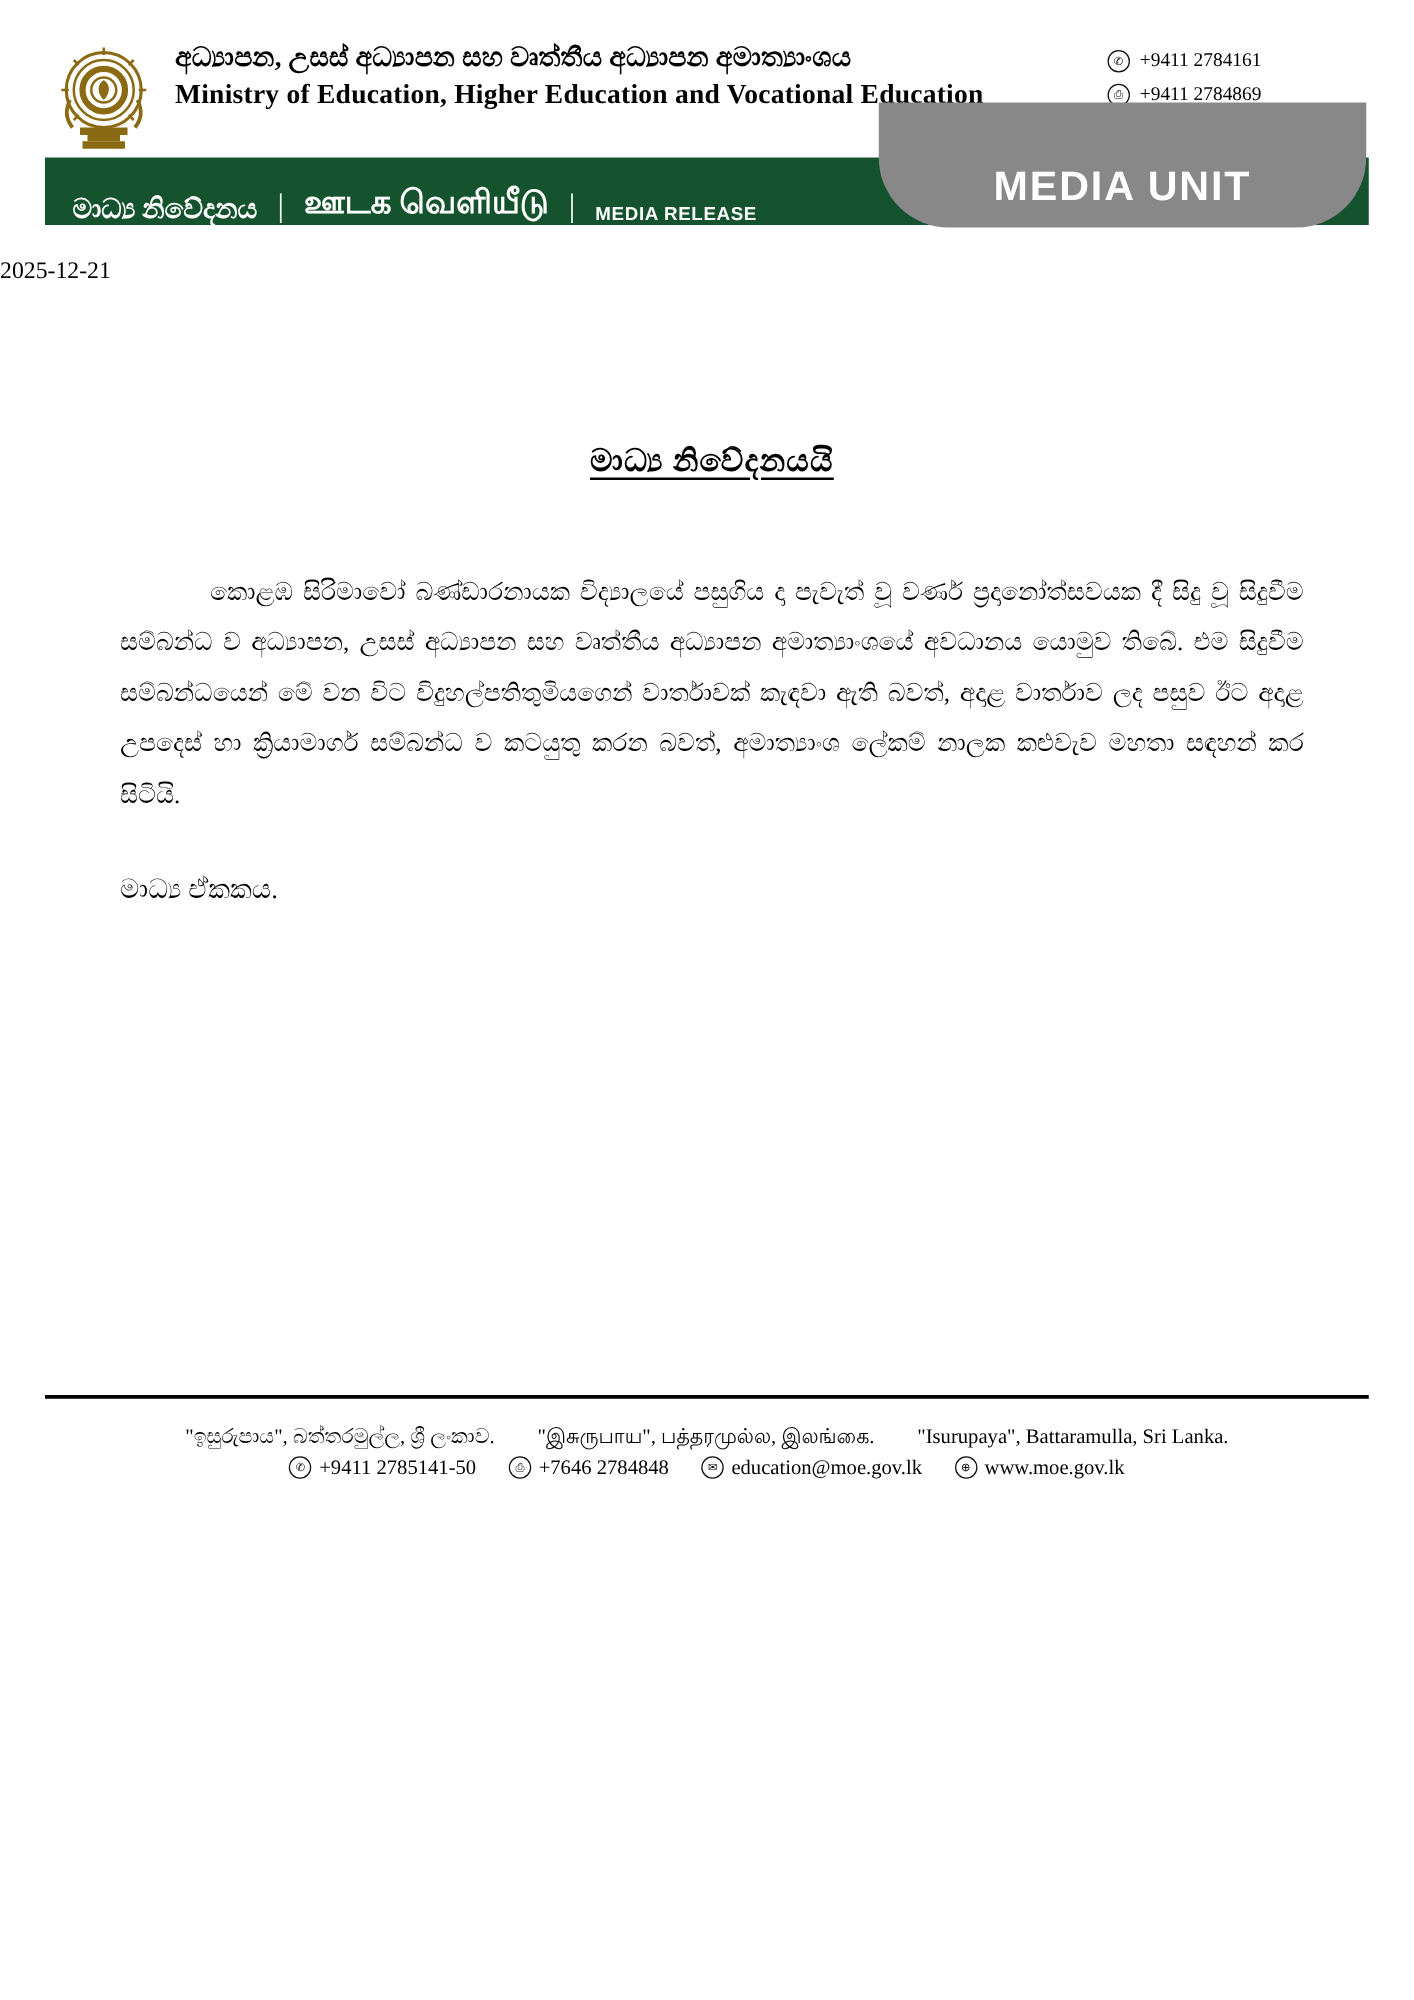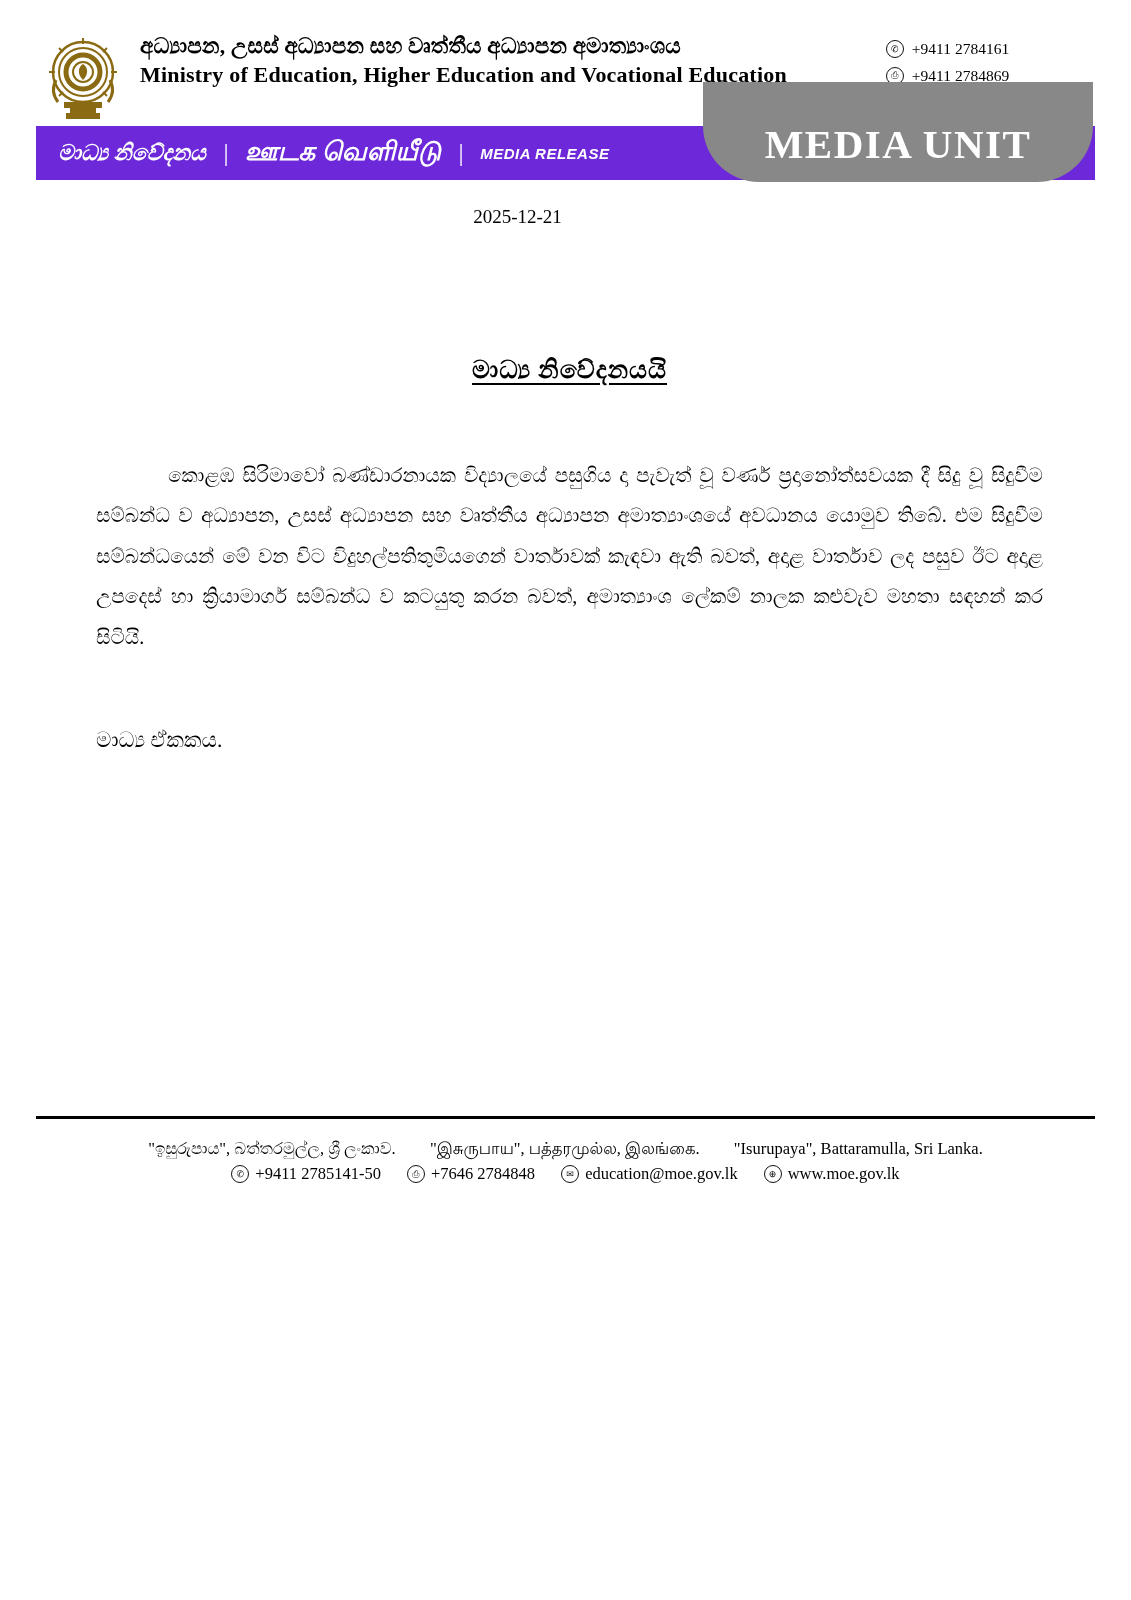--- a/index.html
+++ b/index.html
@@ -88,26 +88,25 @@
     position: relative;
     margin-top: 6px;
     height: 54px;
   }
   .band {
     position: absolute;
     left: 36px;
     right: 36px;
     top: 0;
     height: 54px;
-    background: #6d28d9;
-    display: flex;
-    align-items: center;
+    background: #14532d;
+    display: flex;
+    align-items: flex-end;
     padding-left: 22px;
     box-sizing: border-box;
-    font-style: italic;
   }
   .band span {
     color: #ffffff;
     font-weight: bold;
   }
   .band .sin { font-size: 22px; }
   .band .tam { font-size: 26px; }
   .band .eng { font-size: 15px; letter-spacing: 0.5px; font-family: "Liberation Sans", sans-serif; }
   .band .sep {
     color: #ffffff;
@@ -125,31 +124,31 @@
     background: #888888;
     border-radius: 0 0 56px 56px;
     display: flex;
     align-items: flex-end;
     justify-content: center;
     padding-bottom: 14px;
     box-sizing: border-box;
   }
   .media-unit-tab span {
     color: #ffffff;
-    font-family: Liberation Serif, serif;
+    font-family: Liberation Sans, sans-serif;
     font-weight: bold;
-    font-size: 41px;
+    font-size: 33px;
     letter-spacing: 1.5px;
   }
 
   
   .date-line {
     margin-top: 26px;
     padding-right: 96px;
-    text-align: center;
+    text-align: left;
     font-size: 19px;
     font-family: "Liberation Serif", serif;
   }
 
   
   .doc-body {
     padding: 0 88px 0 96px;
     margin-top: 128px;
   }
   .doc-title {
@@ -162,21 +161,21 @@
   }
   .doc-para {
     margin-top: 70px;
     font-size: 20px;
     line-height: 2.02;
     text-align: justify;
     text-indent: 72px;
     word-spacing: 1px;
   }
   .doc-sign {
-    margin-top: 64px;
+    margin-top: 36px;
     font-size: 21.5px;
     line-height: 1.8;
   }
 
   
   .footer {
     position: absolute;
     left: 0;
     right: 0;
     bottom: 24px;

